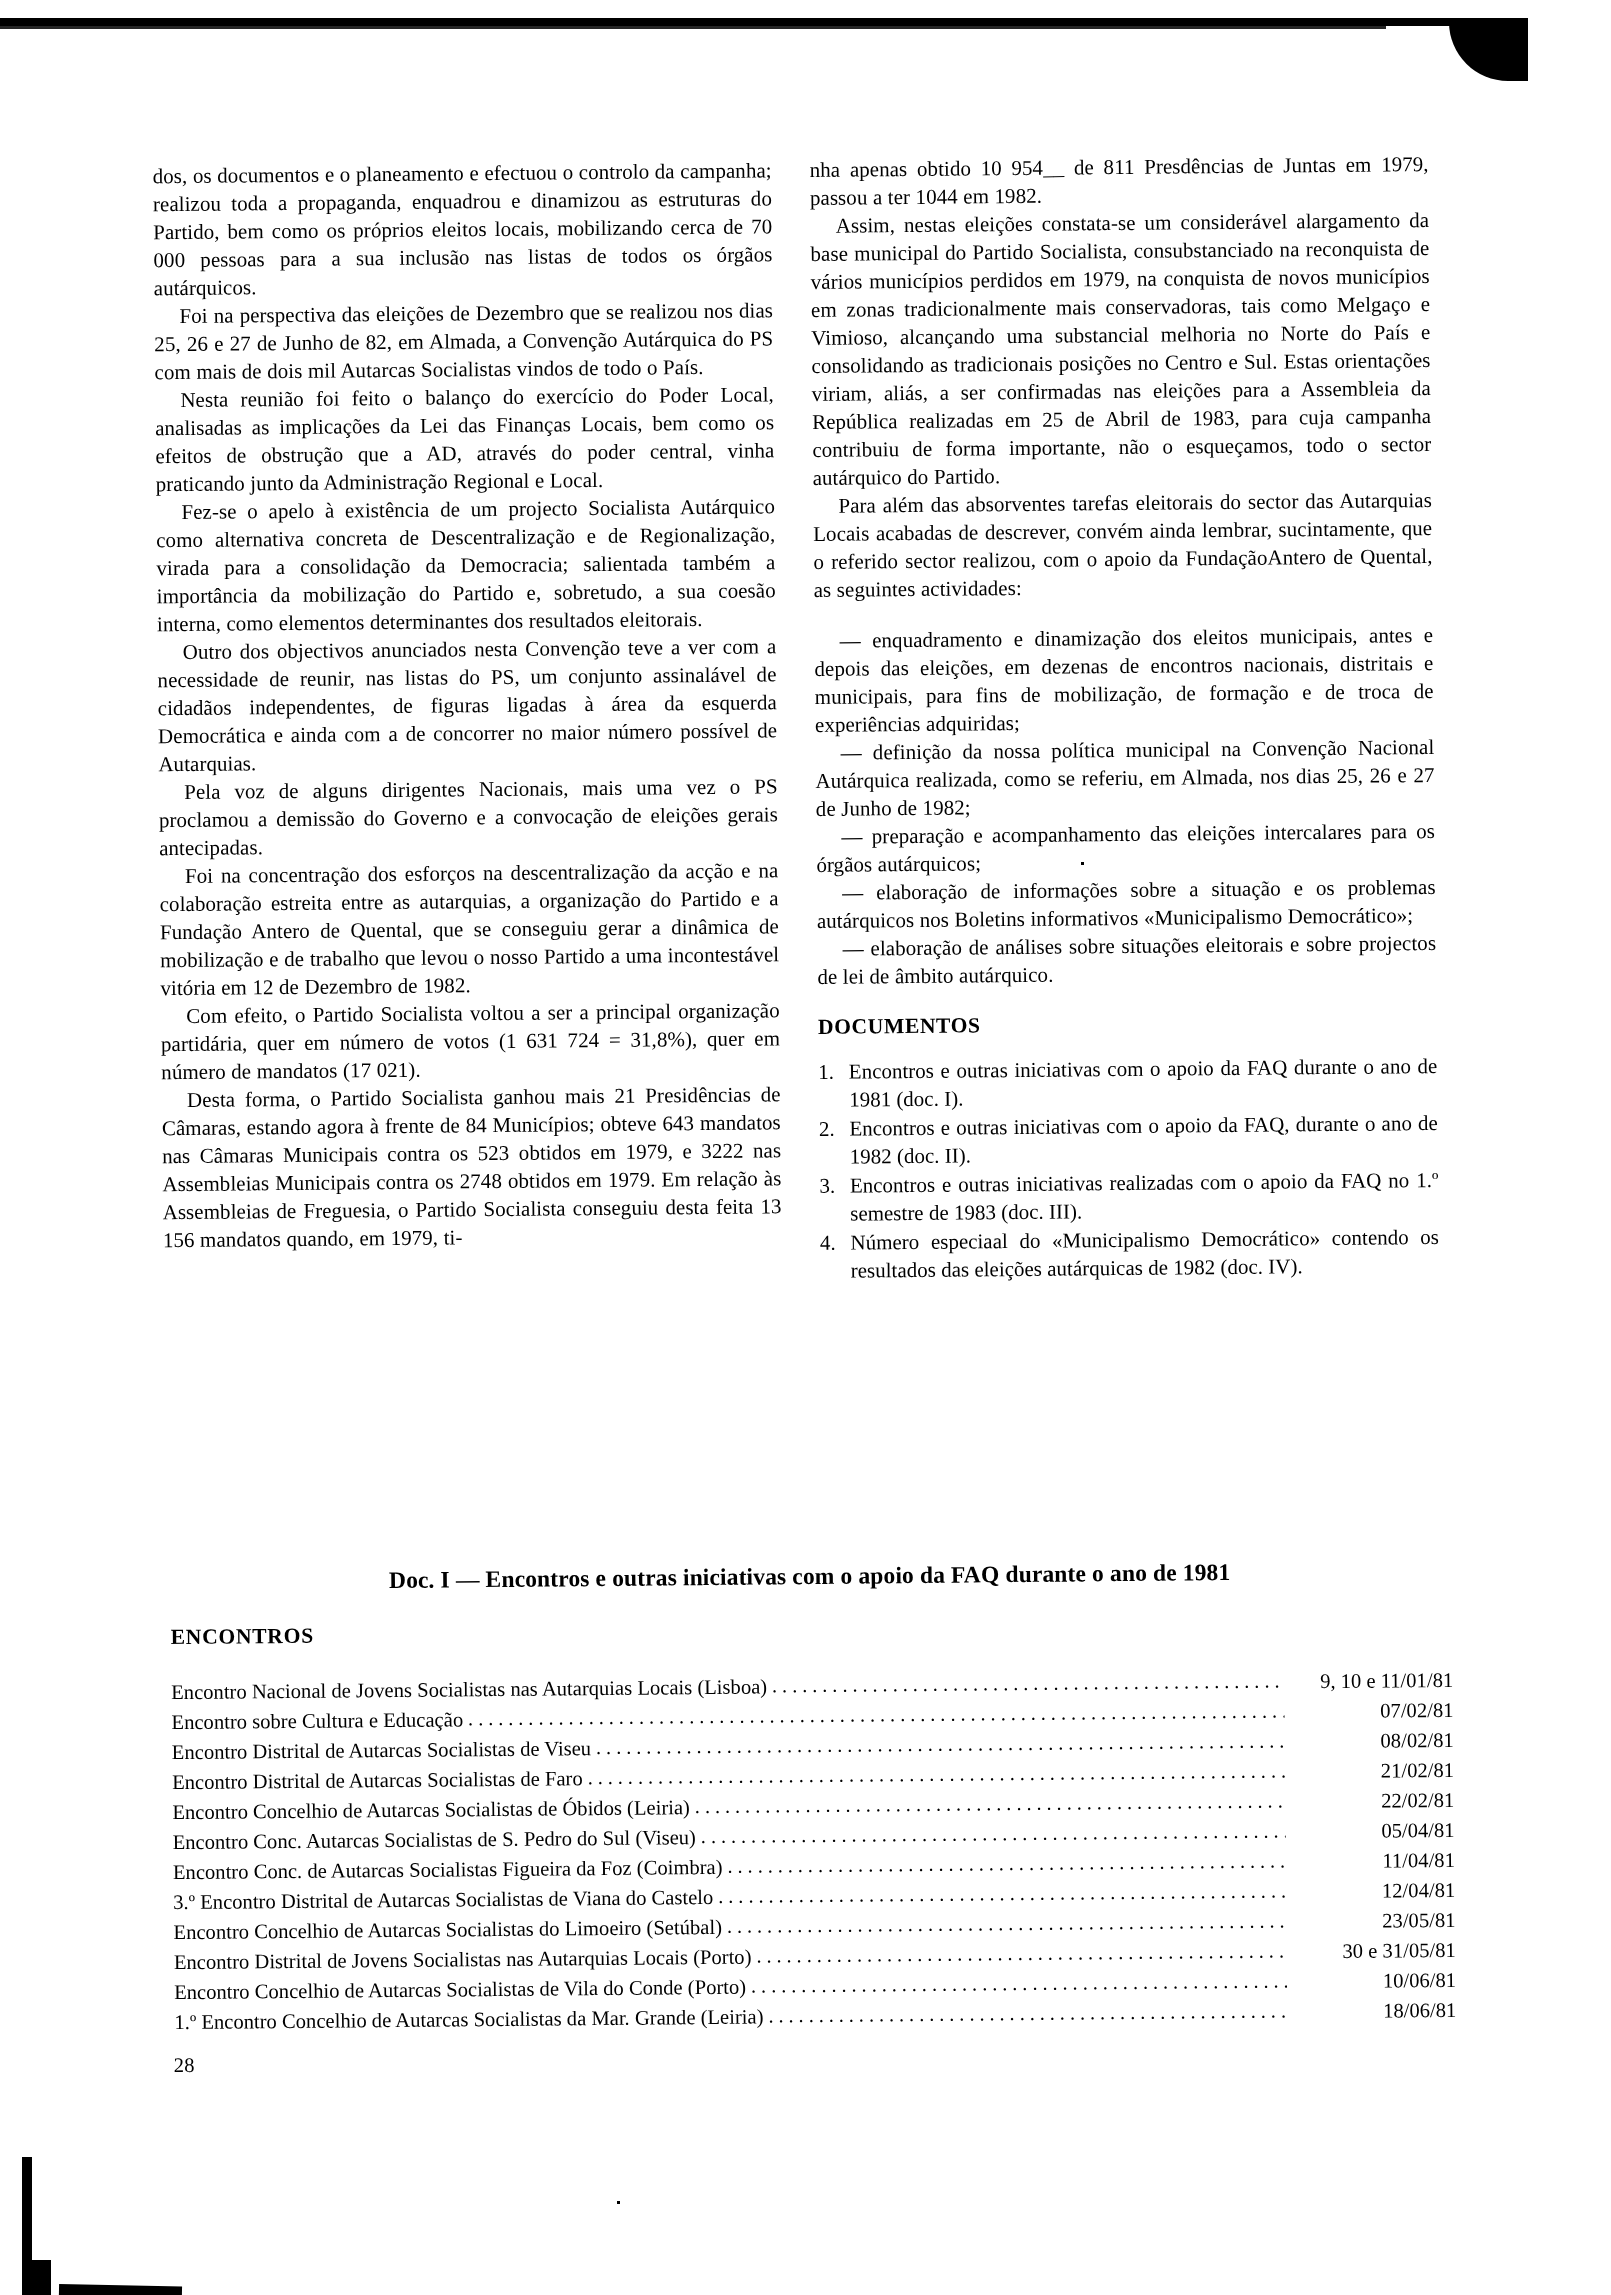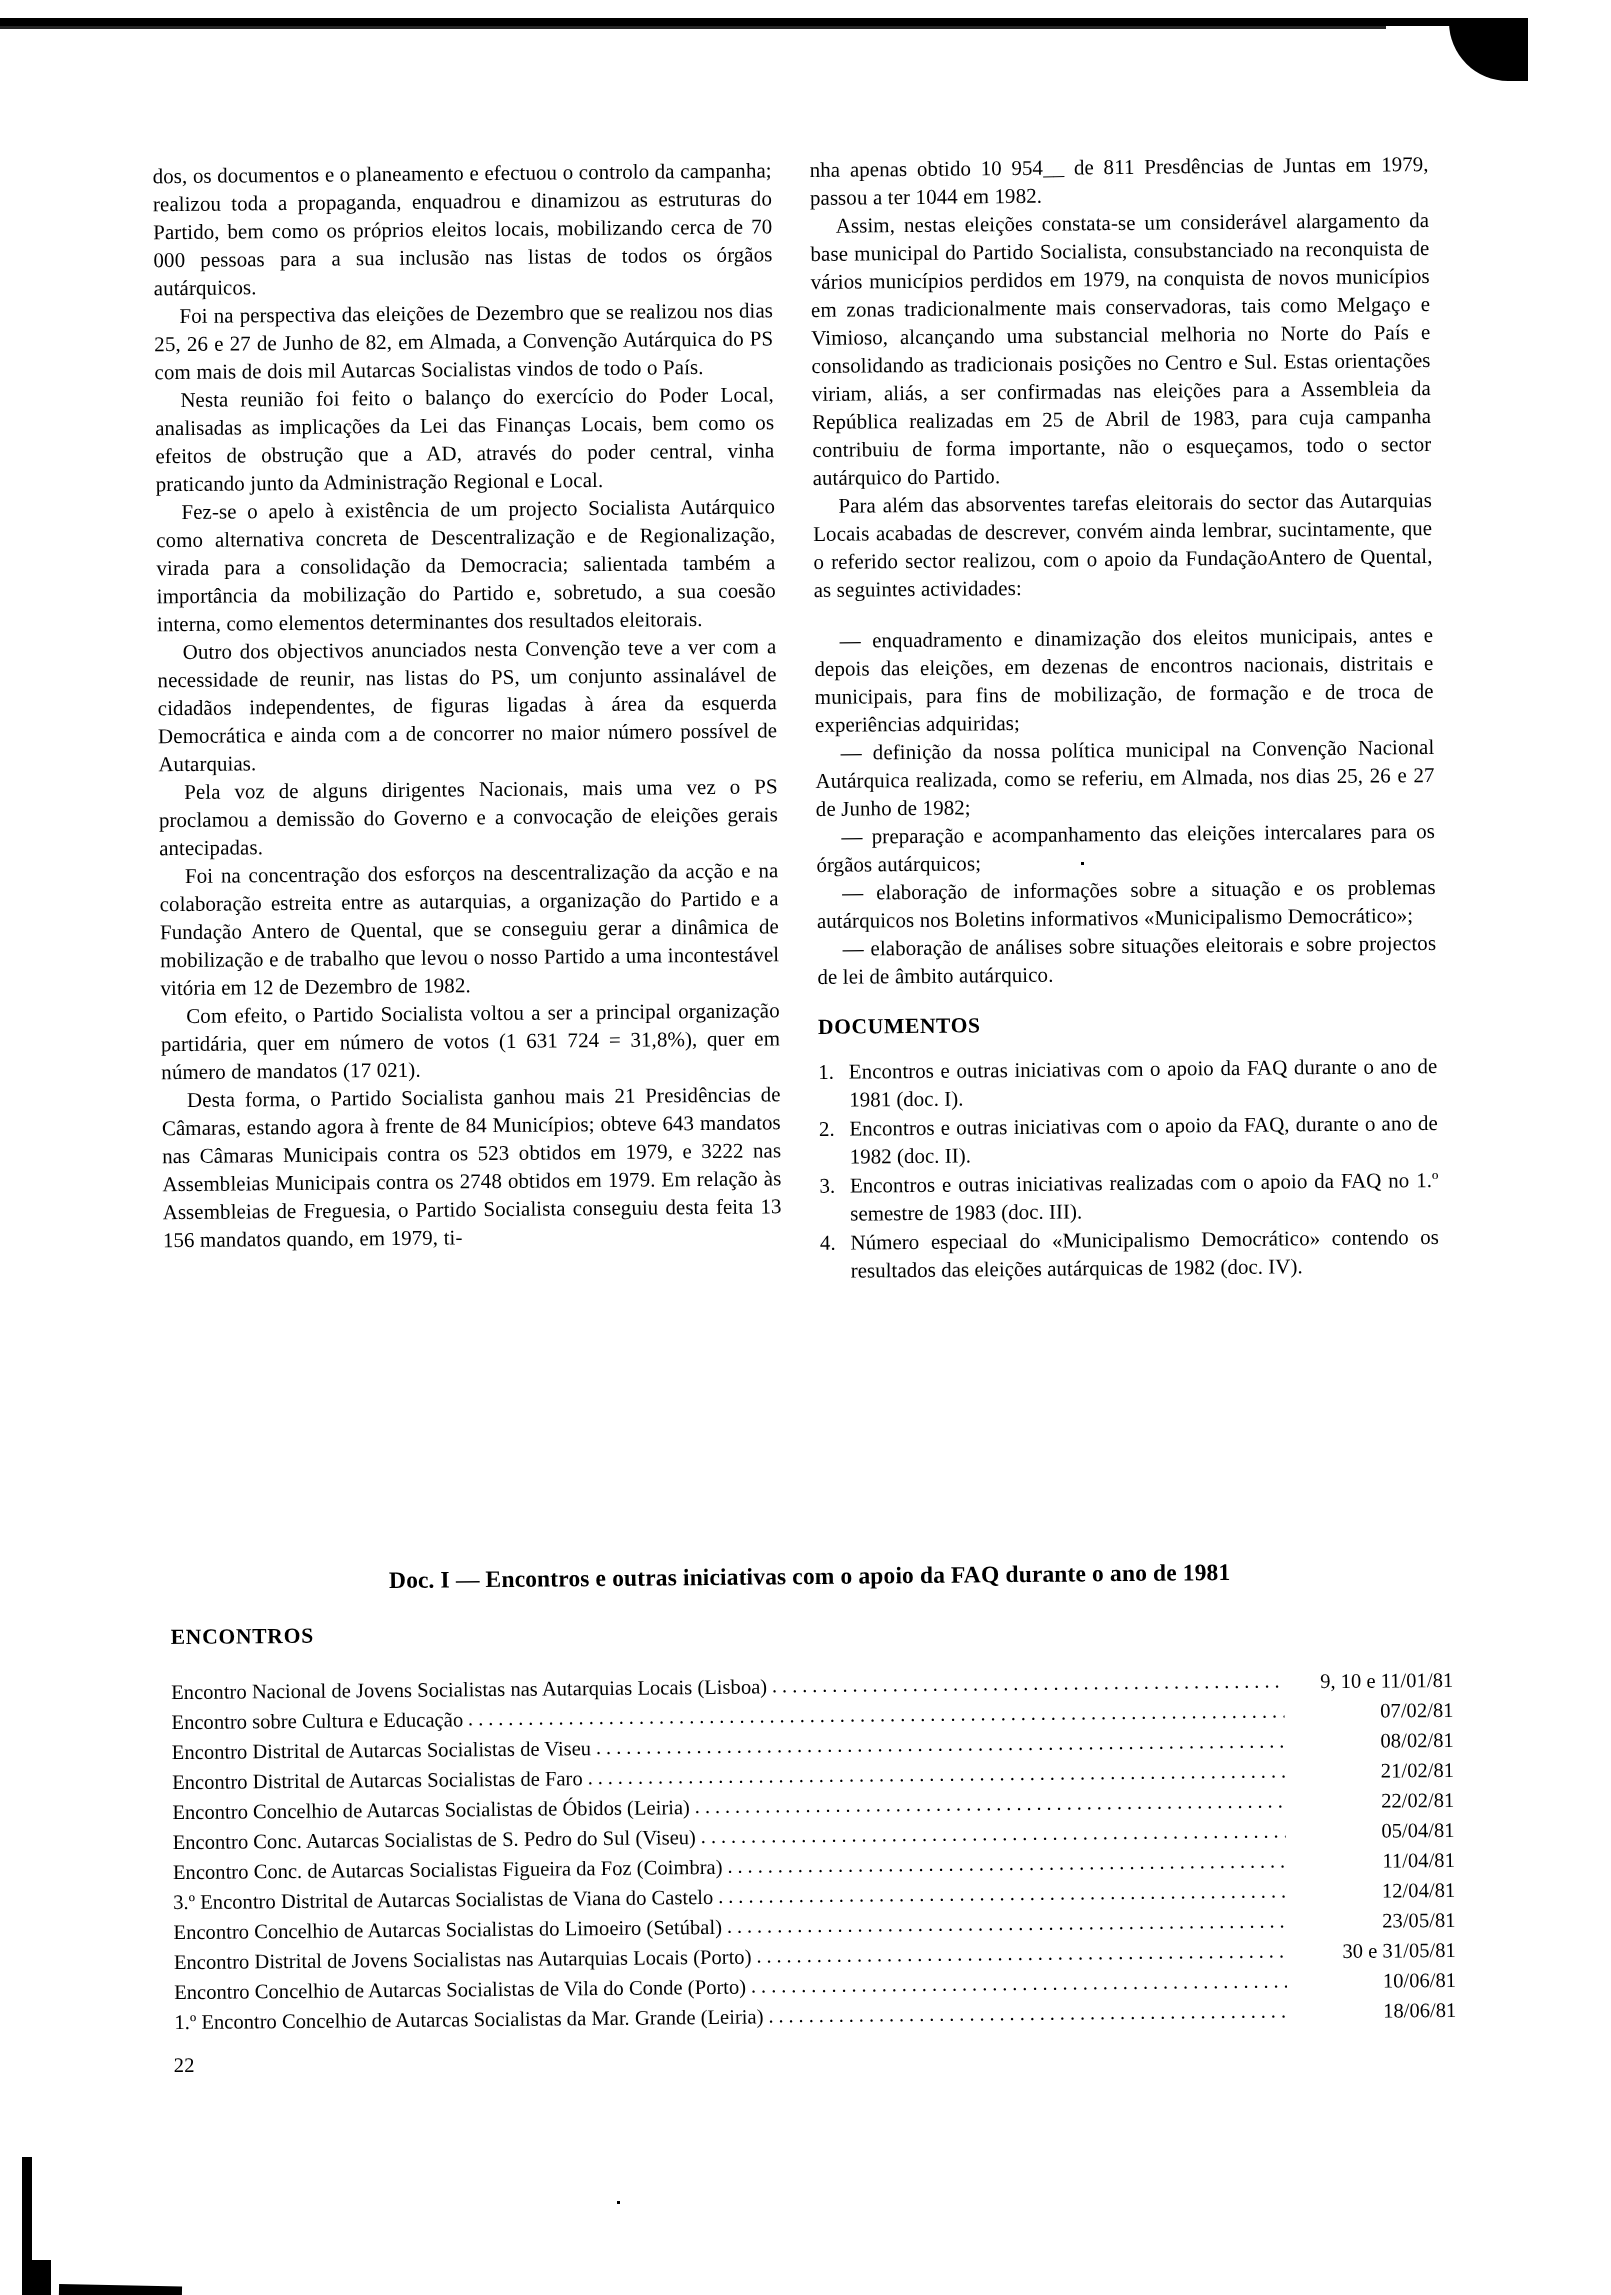--- a/index.html
+++ b/index.html
@@ -305,17 +305,17 @@
         <span class="enc-leader">....................................................................................................................................................................................</span>
         <span class="enc-date">10/06/81</span>
       </div>
       <div class="enc-row">
         <span class="enc-name">1.º Encontro Concelhio de Autarcas Socialistas da Mar. Grande (Leiria)</span>
         <span class="enc-leader">....................................................................................................................................................................................</span>
         <span class="enc-date">18/06/81</span>
       </div>
     </div>
 
-    <div class="page-number">22</div>
+    <div class="page-number">28</div>
 
   </div>
 </div>
 
 
 </body></html>

